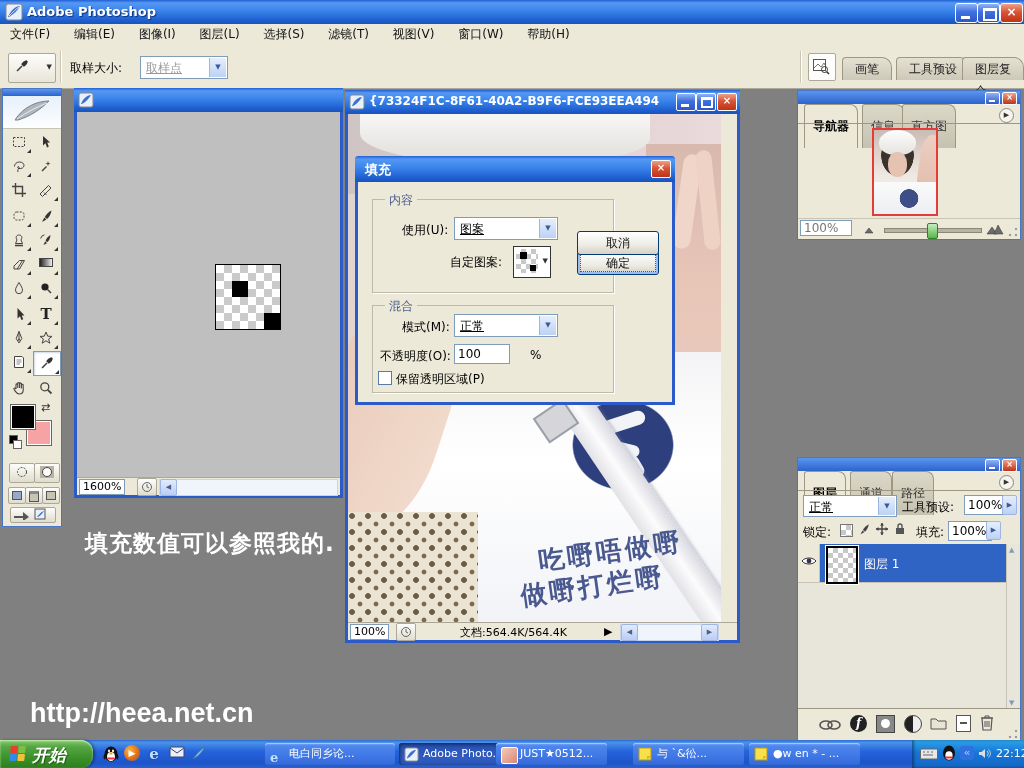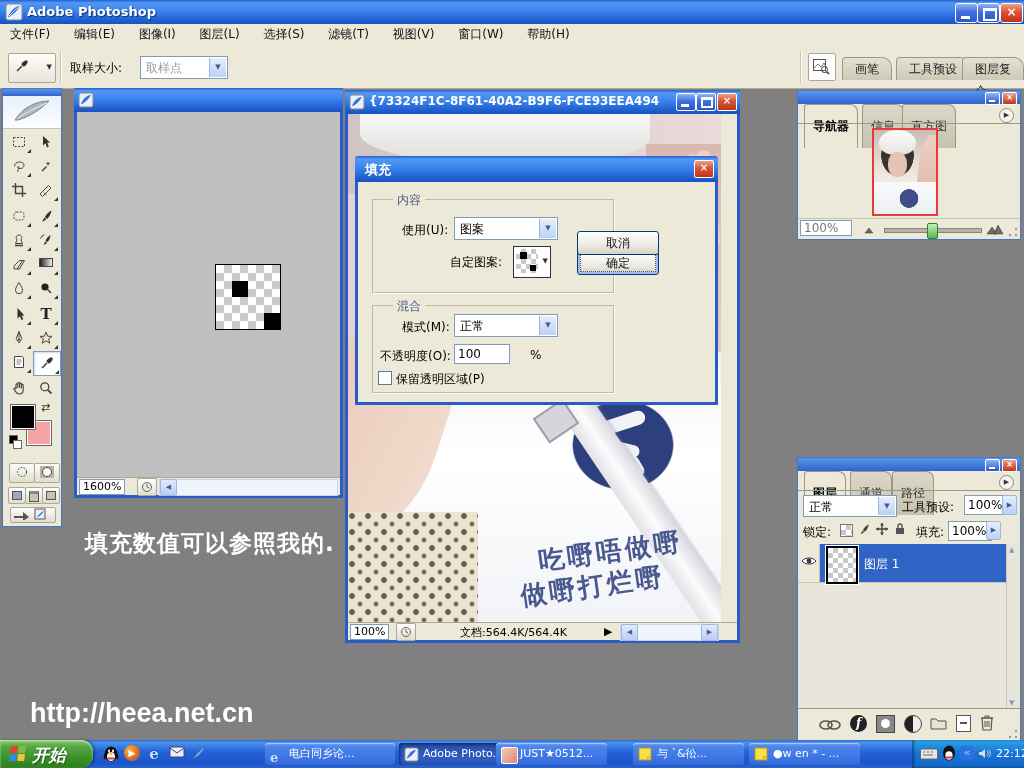--- a/index.html
+++ b/index.html
@@ -12,21 +12,21 @@
   .wbtn.close{background:linear-gradient(180deg,#F0A088 0%,#D95436 45%,#BE3315 100%);}
   .minbar{position:absolute;left:5px;bottom:3px;width:9px;height:3px;background:#fff;}
   .maxbox{position:absolute;left:5px;top:4px;width:10px;height:8px;border:2px solid #fff;border-top-width:3px;}
   .menubar{left:0;top:24px;width:1024px;height:21px;background:#ECE9D8;border-bottom:1px solid #D8D4C8;}
   .menubar span{display:inline-block;padding:0 10px;line-height:21px;color:#111;}
   
   .optbar{left:0;top:45px;width:1024px;height:43px;background:#ECE9D8;border-bottom:1px solid #ACA899;}
   .opt-toolbtn{left:8px;top:8px;width:46px;height:28px;border:1px solid #ACA899;border-radius:2px;background:linear-gradient(180deg,#FDFDFB,#E8E5D8);}
   .opt-sep{top:6px;width:1px;height:32px;background:#C8C5B4;border-right:1px solid #fff;}
   .combo{background:#fff;border:1px solid #7F9DB9;}
-  .combo .cval{position:absolute;left:5px;top:3px;}
+  .combo .cval{position:absolute;left:5px;top:3px;text-decoration:underline;}
   .combo-arrow{position:absolute;right:1px;top:1px;bottom:1px;width:16px;background:linear-gradient(180deg,#E6EEFB,#BCD2F5);border-left:1px solid #9EB6E4;color:#3A5A9C;font-size:7px;text-align:center;line-height:19px;}
   .welltab{position:absolute;top:12px;height:22px;background:linear-gradient(180deg,#E4E1D2,#CDC9B8);border:1px solid #9C9884;border-bottom:none;border-radius:4px 10px 0 0;color:#222;line-height:22px;padding:0 12px;}
   
   .toolbox{left:2px;top:88px;width:58px;height:437px;background:#ECE9D8;border:1px solid #4A76C8;}
   .tb-grip{left:0;top:0;width:100%;height:7px;background:linear-gradient(180deg,#5A96EE,#2E63CC);}
   .tb-logo{left:0;top:7px;width:100%;height:32px;background:linear-gradient(180deg,#E8F0FB,#FDFEFF);border-bottom:1px solid #C8C5B4;}
   .tool{position:absolute;width:26px;height:23px;text-align:center;}
   .tool svg{margin-top:3px;}
   .tool.sel{background:#fff;border:1px solid #7F9DB9;box-shadow:inset 1px 1px 2px #CDD8EA;}
   .tool .fly{position:absolute;right:1px;bottom:1px;width:0;height:0;border-left:4px solid transparent;border-bottom:4px solid #333;}
@@ -44,24 +44,24 @@
   .dbtn{position:absolute;top:3px;width:18px;height:16px;border:1px solid #fff;border-radius:2px;background:linear-gradient(180deg,#8FB3F4 0%,#3E6FE0 45%,#2E57C8 100%);color:#fff;text-align:center;line-height:14px;font-size:10px;font-weight:bold;}
   .dbtn.close{background:linear-gradient(180deg,#F0A088 0%,#D95436 45%,#BE3315 100%);}
   .statusbar{position:absolute;left:0;right:0;bottom:0;height:17px;background:#ECE9D8;border-top:1px solid #ACA899;font-size:11px;}
   .zoombox{position:absolute;left:2px;top:1px;height:14px;background:#fff;border:1px solid #7F9DB9;padding:0 3px;line-height:14px;}
   .clockbtn{position:absolute;top:0px;width:18px;height:16px;border:1px solid #ACA899;border-radius:2px;background:linear-gradient(180deg,#FDFDFB,#E0DDCE);text-align:center;}
   .sb-track{position:absolute;top:1px;height:15px;background:#F0F4FB;border:1px solid #C9D5EC;}
   .sb-btn{position:absolute;width:15px;height:15px;background:linear-gradient(180deg,#E3EBFC,#BACDF5);border:1px solid #9EB6E4;border-radius:2px;color:#4D6185;font-size:7px;text-align:center;line-height:15px;}
   .checker8{background-image:conic-gradient(#CACACA 25%,#FFFFFF 0 50%,#CACACA 0 75%,#FFFFFF 0);background-size:16px 16px;}
   .checker5{background-image:conic-gradient(#C8C8C8 25%,#FFFFFF 0 50%,#C8C8C8 0 75%,#FFFFFF 0);background-size:10px 10px;}
   
-  .dialog{left:355px;top:156px;width:314px;height:243px;background:#ECE9D8;border:3px solid #2A5BC8;border-radius:4px 4px 0 0;z-index:50;padding-left:43px;}
+  .dialog{left:355px;top:156px;width:314px;height:243px;background:#ECE9D8;border:3px solid #2A5BC8;border-radius:4px 4px 0 0;z-index:50;}
   .dlg-title{position:absolute;left:-3px;top:-3px;right:-3px;height:26px;border-radius:4px 4px 0 0;background:linear-gradient(180deg,#2160D6 0%,#5598F2 12%,#3A84EC 45%,#1E5ECE 85%,#1A53BC 100%);color:#fff;font-weight:bold;font-size:13px;}
   .groupbox{border:1px solid #BDBAAB;box-shadow:1px 1px 0 #fff;}
-  .grouplabel{position:absolute;top:-8px;left:20px;background:#ECE9D8;padding:0 4px;color:#4A5C8C;}
+  .grouplabel{position:absolute;top:-8px;left:12px;background:#ECE9D8;padding:0 4px;color:#4A5C8C;}
   .xpbtn{position:absolute;width:80px;height:22px;border:1px solid #003C74;border-radius:3px;background:linear-gradient(180deg,#FFFFFF,#ECEBE5 60%,#D8D0C4);text-align:center;line-height:22px;color:#111;}
   .xpbtn.default{box-shadow:inset 0 0 0 2px #9DBCF0;margin-top:48px;}
   .txtinput{border:1px solid #7F9DB9;background:#fff;font-family:"DejaVu Sans",sans-serif;font-size:12px;padding:0 3px;}
   .chk{width:12px;height:12px;border:1px solid #5A7AA6;background:#fff;}
   
   .palette{background:#ECE9D8;border:1px solid #4A76C8;z-index:60;}
   .pal-grip{position:absolute;left:0;top:0;right:0;height:13px;background:linear-gradient(180deg,#5A96EE,#2E63CC);}
   .pbtn{position:absolute;top:1px;width:13px;height:11px;border:1px solid #fff;border-radius:2px;background:linear-gradient(180deg,#8FB3F4,#2E57C8);color:#fff;font-size:8px;line-height:10px;text-align:center;font-weight:bold;}
   .pbtn.close{background:linear-gradient(180deg,#F0A088,#BE3315);}
   .ptab{position:absolute;top:13px;height:19px;line-height:19px;padding:12px 8px;border:1px solid #9C9884;border-bottom:none;border-radius:3px 8px 0 0;background:linear-gradient(180deg,#DCD8C8,#C6C2B0);color:#333;}

